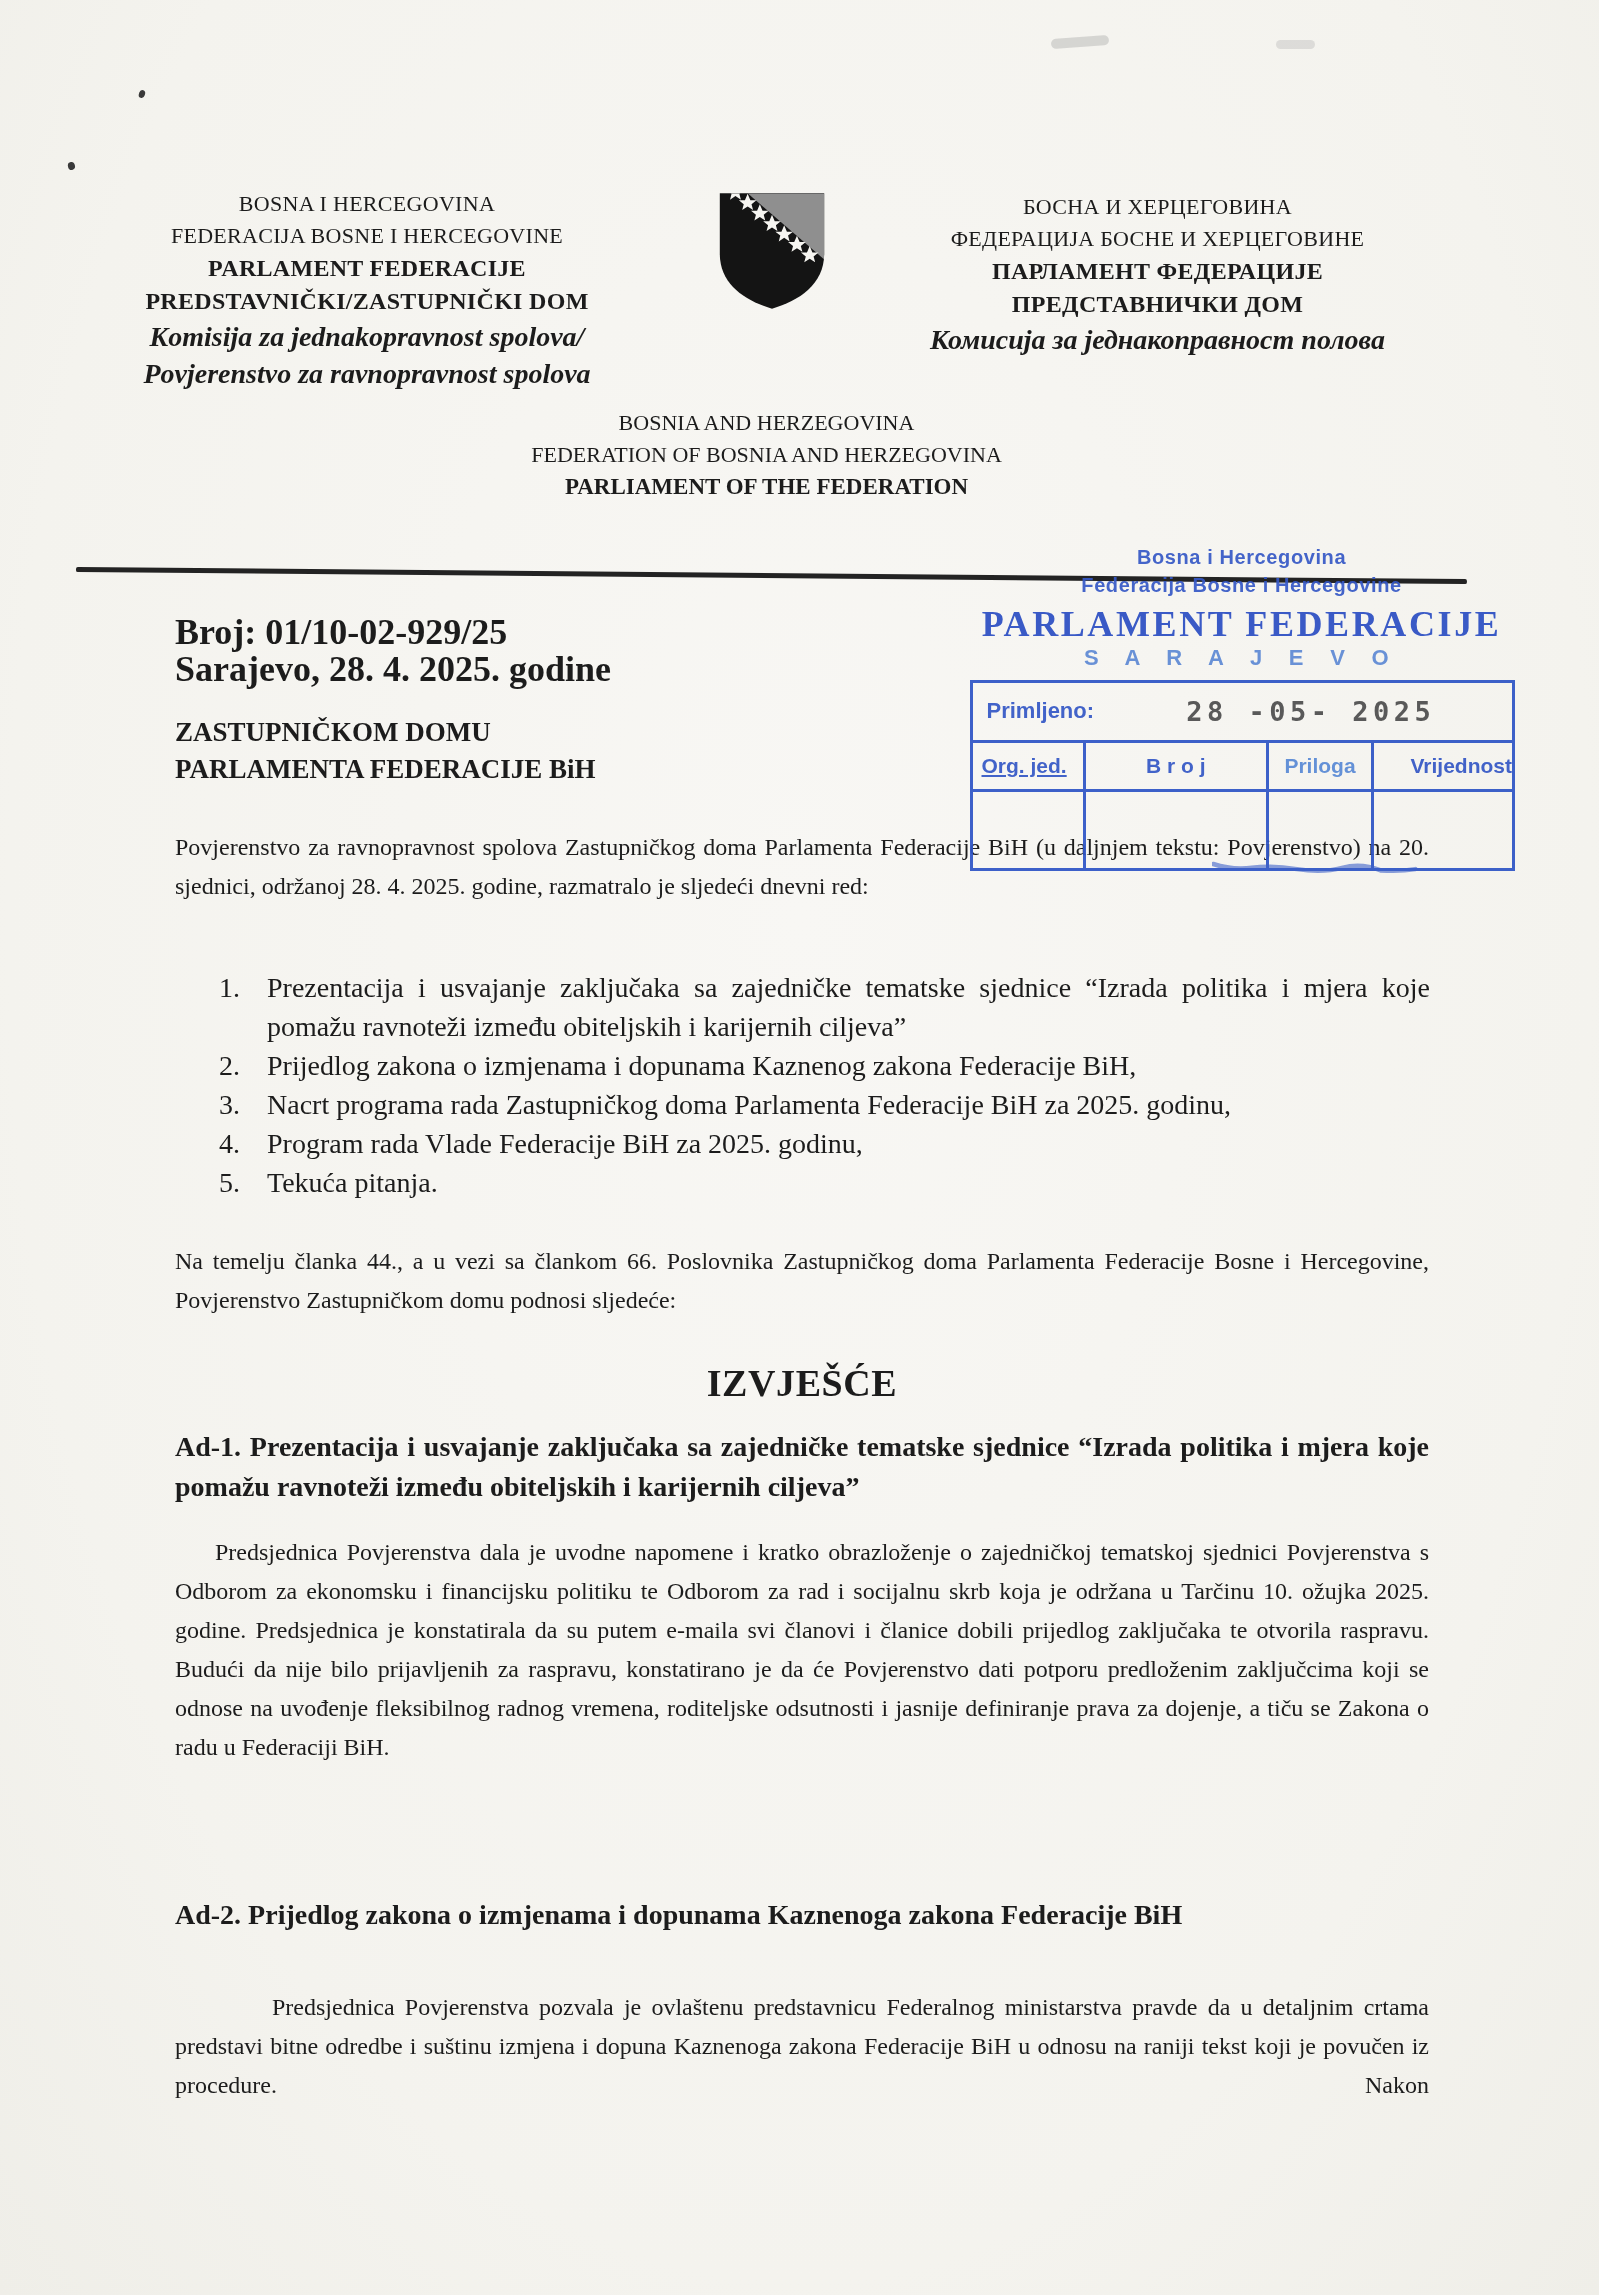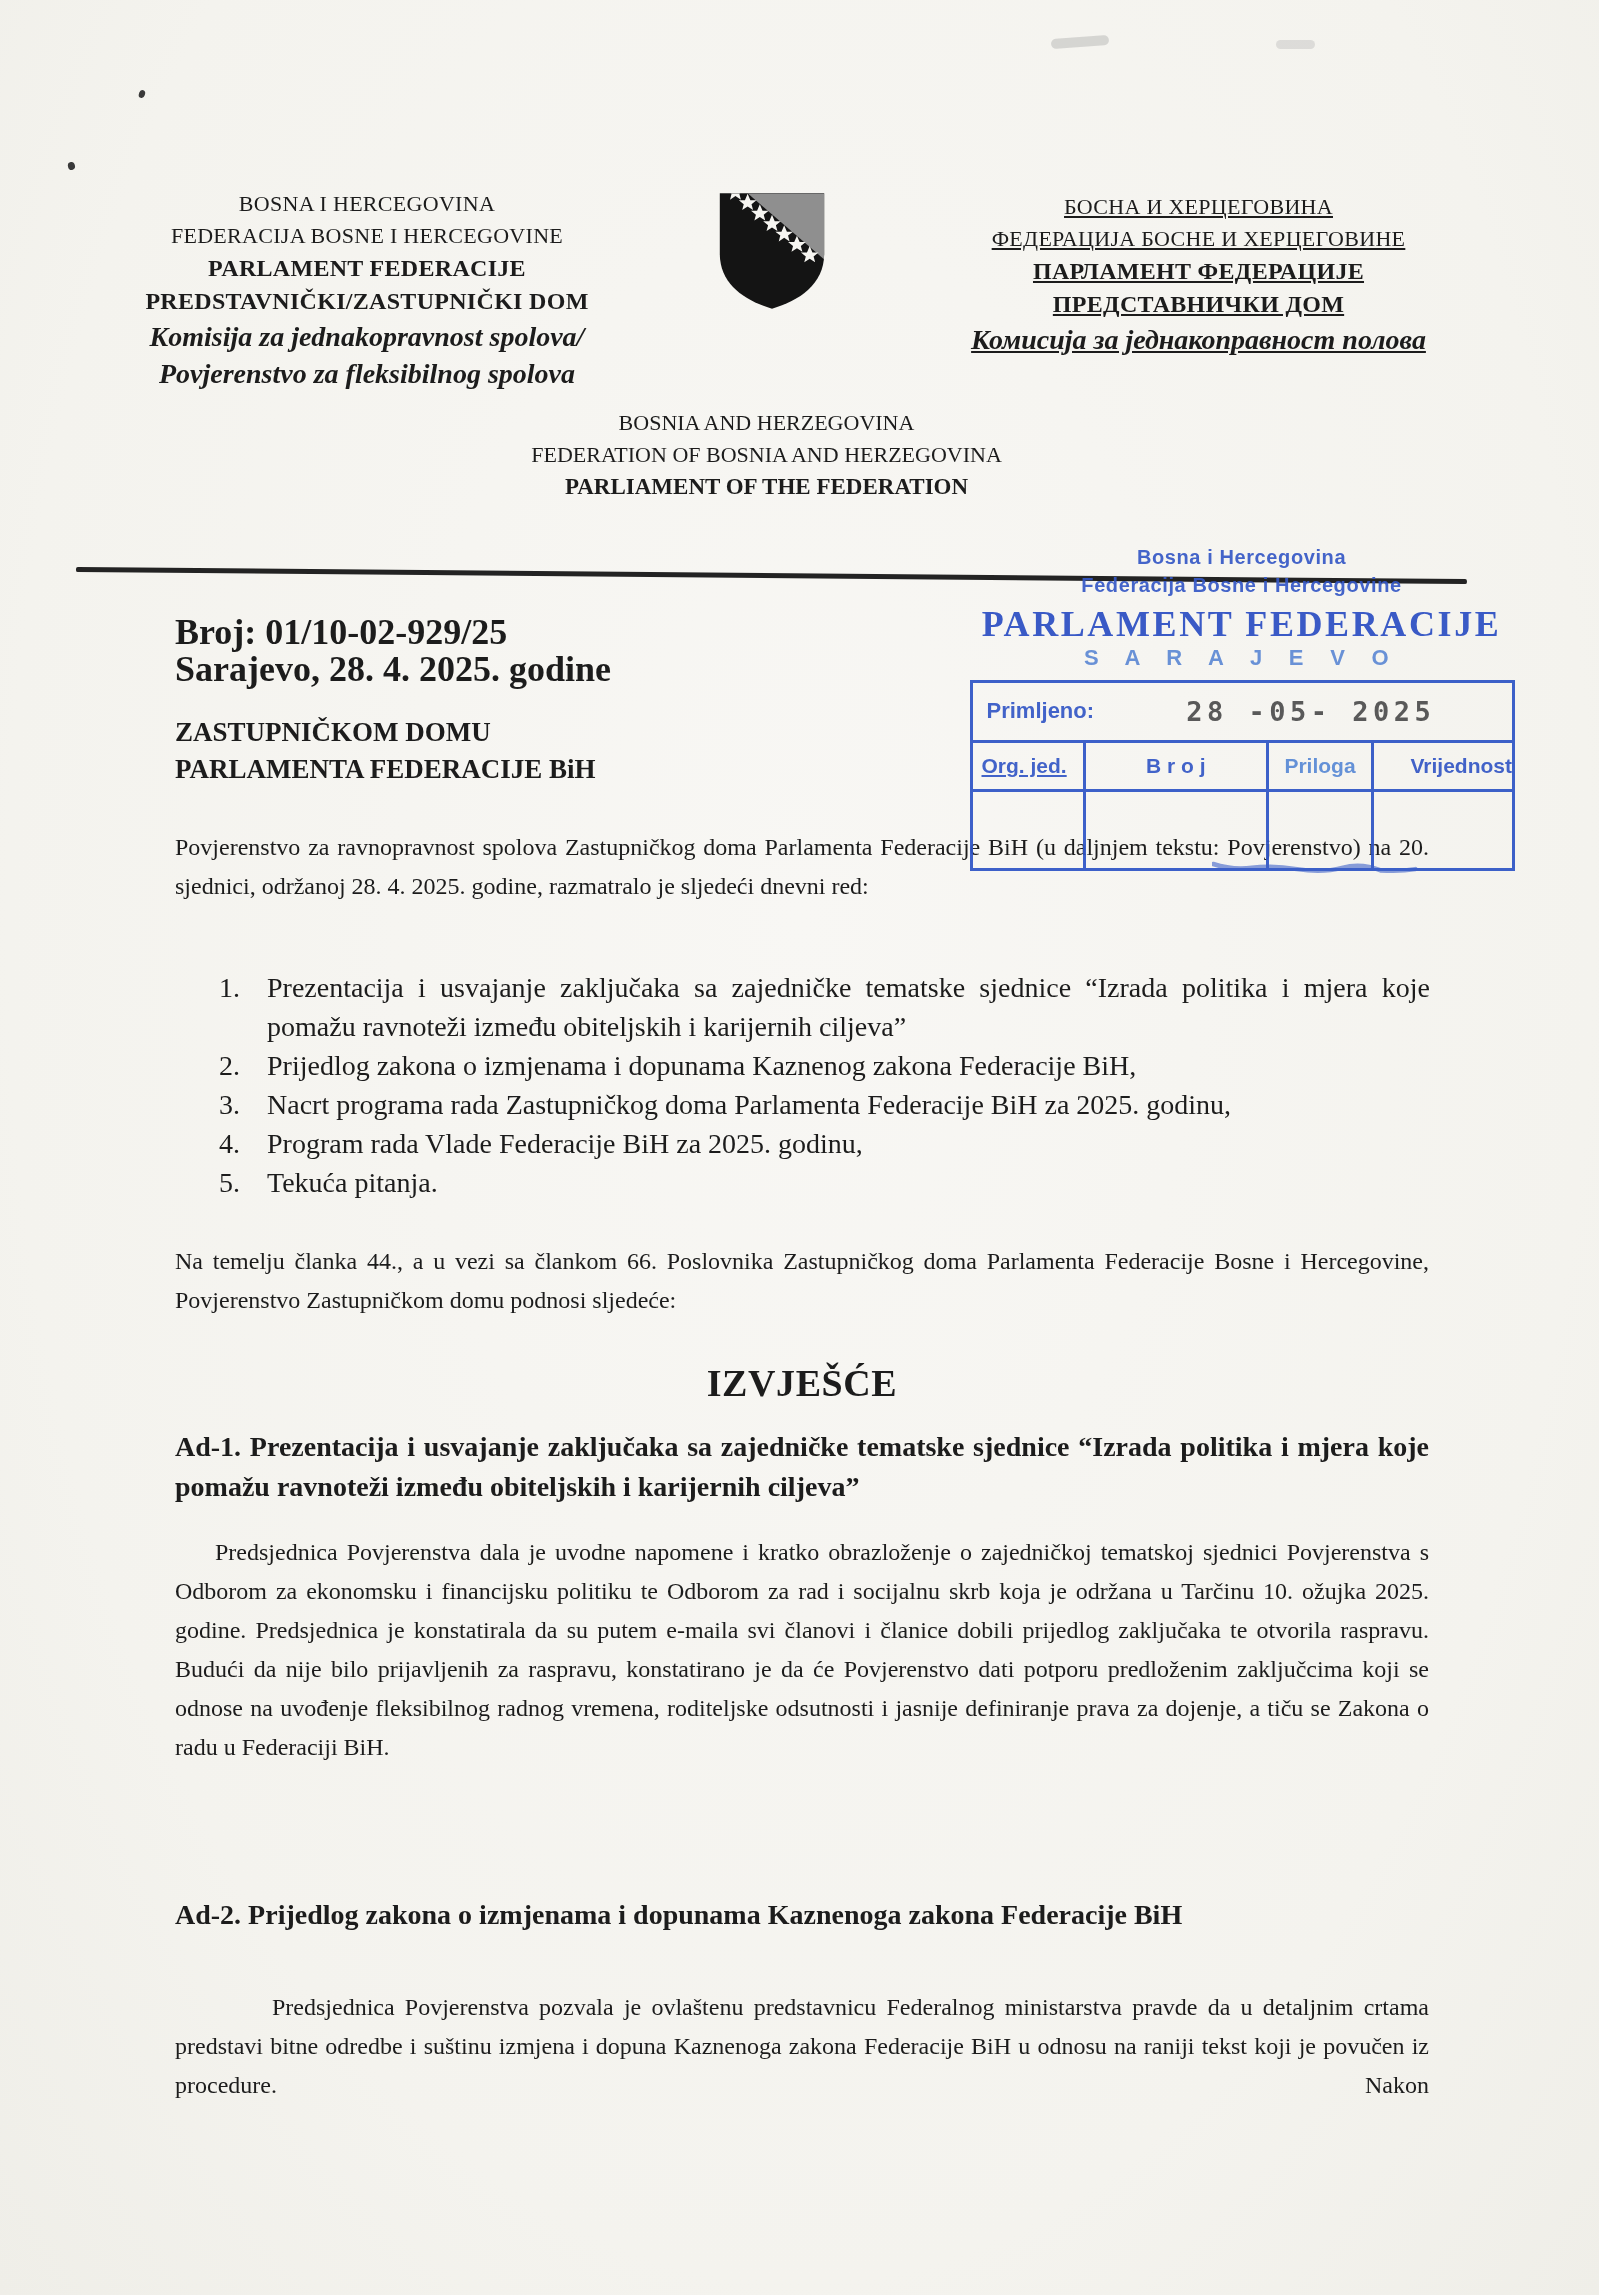--- a/index.html
+++ b/index.html
@@ -12,21 +12,21 @@
     background-image:radial-gradient(ellipse at 50% 40%, #f8f7f4 0%, #f4f3ee 70%, #efeee8 100%);
     overflow:hidden;
     font-family:"Liberation Serif", serif;
     color:#1c1c1c;
   }
   .abs{position:absolute;}
   
   .hdr{ text-align:center; }
   .hdr .l{ display:block; }
   .hdr-left{ left:77px; top:188px; width:580px; }
-  .hdr-right{ left:902px; top:191px; width:593px;text-decoration:underline; }
+  .hdr-right{ left:861px; top:191px; width:593px; }
   .hdr-en{ left:425px; top:407px; width:683px; }
   .reg{ font-size:22px; line-height:32px; letter-spacing:0.3px;}
   .bld{ font-size:24px; line-height:33px; font-weight:bold; letter-spacing:0.3px;}
   .bit{ font-size:28px; line-height:37px; font-weight:bold; font-style:italic;}
   .en-reg{ font-size:22px; line-height:32px;}
   .en-bld{ font-size:23px; line-height:32px; font-weight:bold;}
   
   .emblem{ left:714px; top:188px; width:116px; height:126px; }
   
   .rule{
@@ -110,21 +110,21 @@
   <span class="speck speck2"></span>
   <span class="smudge-top1"></span>
   <span class="smudge-top2"></span>
 
   <div class="abs hdr hdr-left">
     <span class="l reg">BOSNA I HERCEGOVINA</span>
     <span class="l reg">FEDERACIJA BOSNE I HERCEGOVINE</span>
     <span class="l bld">PARLAMENT FEDERACIJE</span>
     <span class="l bld">PREDSTAVNIČKI/ZASTUPNIČKI DOM</span>
     <span class="l bit">Komisija za jednakopravnost spolova/</span>
-    <span class="l bit">Povjerenstvo za fleksibilnog spolova</span>
+    <span class="l bit">Povjerenstvo za ravnopravnost spolova</span>
   </div>
 
   <div class="abs emblem">
     <svg viewBox="0 0 200 215" width="116" height="126" aria-hidden="true">
       <defs>
         <path id="shieldPath" d="M10,8 L190,8 L190,112 C190,165 147,193 100,207 C53,193 10,165 10,112 Z"></path>
         <clipPath id="shieldClip">
             <use href="#shieldPath"></use>
           </clipPath>
         <path id="star" d="M0,-16 L4.7,-4.9 L15.2,-4.9 L6.7,1.9 L9.4,12 L0,5.8 L-9.4,12 L-6.7,1.9 L-15.2,-4.9 L-4.7,-4.9 Z"></path>

